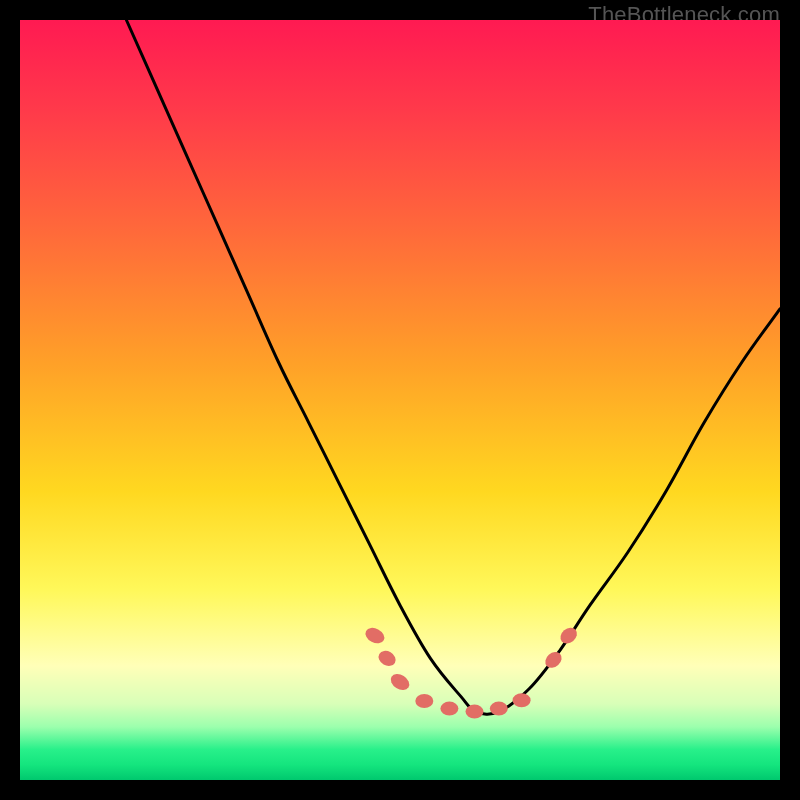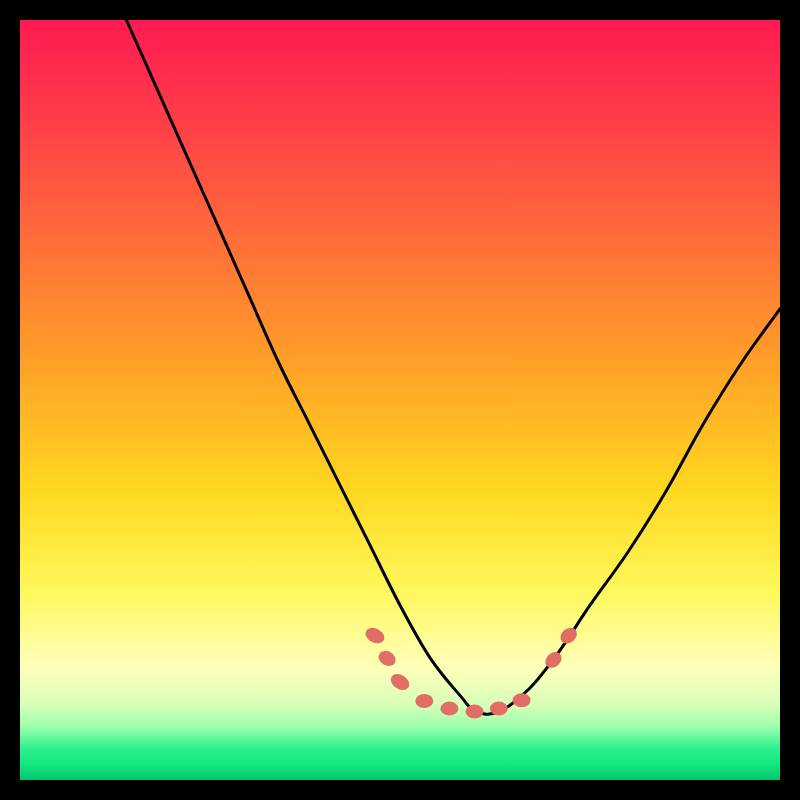--- a/index.html
+++ b/index.html
@@ -56,20 +56,21 @@
     top: 0;
     width: 760px;
     height: 760px;
     overflow: visible;
   }
 </style>
 </head>
 <body>
 
 <div class="frame">
+  <div class="watermark">TheBottleneck.com</div>
   <div class="plot-area">
     <svg class="curve" viewBox="0 0 760 760">
       <path id="curve-path" fill="none" stroke="#000000" stroke-width="3" stroke-linecap="round" d="M 106.4 0.0 C 111.9 12.3, 125.9 43.8, 136.8 68.4 C 147.7 93.0, 156.3 112.2, 167.2 136.8 C 178.1 161.4, 186.7 180.6, 197.6 205.2 C 208.5 229.8, 217.1 249.0, 228.0 273.6 C 238.9 298.2, 247.5 318.7, 258.4 342.0 C 269.3 365.3, 277.9 380.9, 288.8 402.8 C 299.7 424.7, 308.3 441.7, 319.2 463.6 C 330.1 485.5, 338.7 502.5, 349.6 524.4 C 360.5 546.3, 369.1 564.7, 380.0 585.2 C 390.9 605.7, 399.5 622.0, 410.4 638.4 C 421.3 654.8, 432.6 666.8, 440.8 676.4 C 449.0 686.0, 449.2 688.9, 456.0 691.6 C 462.8 694.3, 469.2 695.7, 478.8 691.6 C 488.4 687.5, 498.3 679.7, 509.2 668.8 C 520.1 657.9, 528.7 645.8, 539.6 630.8 C 550.5 615.8, 557.7 603.0, 570.0 585.2 C 582.3 567.4, 594.3 552.5, 608.0 532.0 C 621.7 511.5, 632.3 494.5, 646.0 471.2 C 659.7 447.9, 670.3 426.1, 684.0 402.8 C 697.7 379.5, 708.3 362.5, 722.0 342.0 C 735.7 321.5, 753.2 298.4, 760.0 288.8"></path>
       <g id="marker-group">
           <ellipse cx="354.9" cy="615.6" rx="7" ry="10" fill="#e26d65" transform="rotate(-62 354.9 615.6)"></ellipse>
           <ellipse cx="367.1" cy="638.4" rx="7" ry="9" fill="#e26d65" transform="rotate(-60 367.1 638.4)"></ellipse>
           <ellipse cx="380.0" cy="662.0" rx="7" ry="10" fill="#e26d65" transform="rotate(-58 380.0 662.0)"></ellipse>
           <ellipse cx="404.3" cy="681.0" rx="9" ry="7" fill="#e26d65"></ellipse>
           <ellipse cx="429.4" cy="688.6" rx="9" ry="7" fill="#e26d65"></ellipse>
           <ellipse cx="454.5" cy="691.6" rx="9" ry="7" fill="#e26d65"></ellipse>

